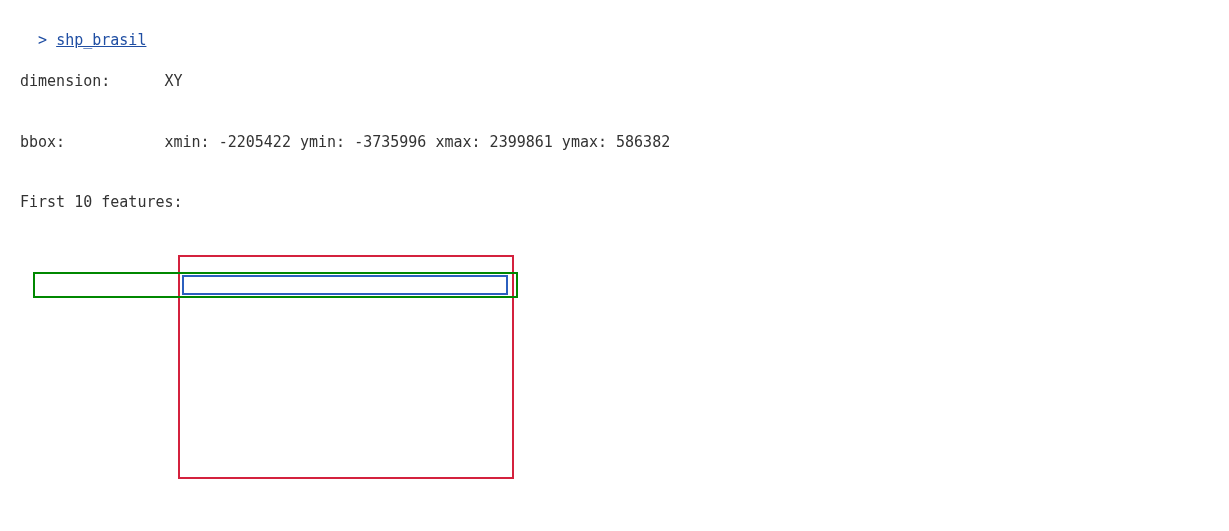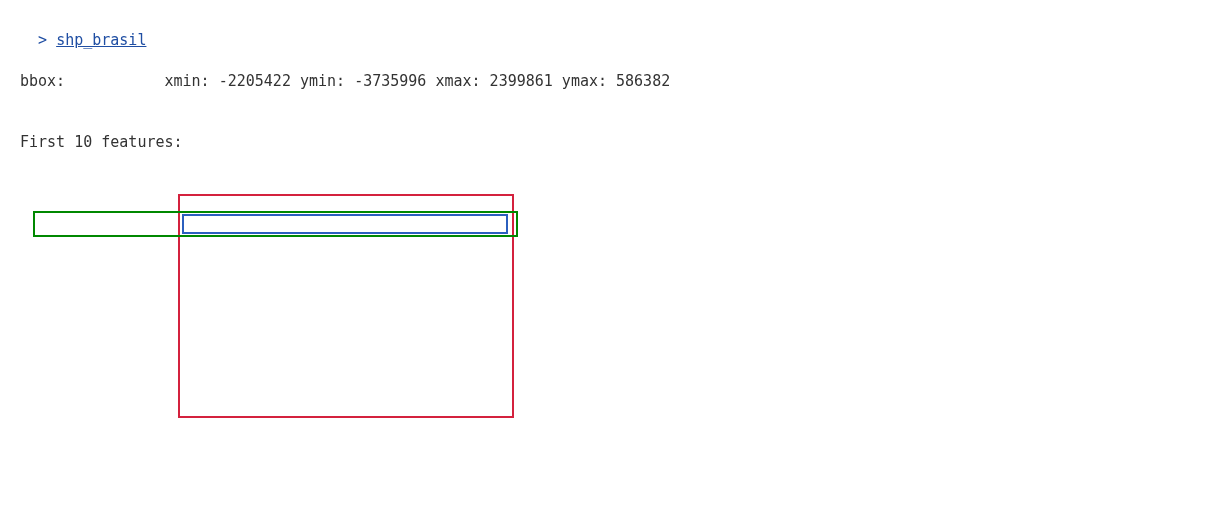--- a/index.html
+++ b/index.html
@@ -20,20 +20,21 @@
     .box { position: absolute; pointer-events: none; }
     .box-green { border: 2px solid #008800; }
     .box-red { border: 2px solid #d4213d; }
     .box-blue { border: 2px solid #2b5fbe; }
   </style>
 </head>
 <body>
 
 <div class="console">
   <span class="prompt">&gt; </span><span class="cmd">shp_brasil</span>
+  <div class="meta-line">dimension:      XY</div>
   <div class="meta-line">bbox:           xmin: -2205422 ymin: -3735996 xmax: 2399861 ymax: 586382</div>
   <div class="meta-line">First 10 features:</div>
 
   <div class="tbl">
     
     
     
     
     
     

